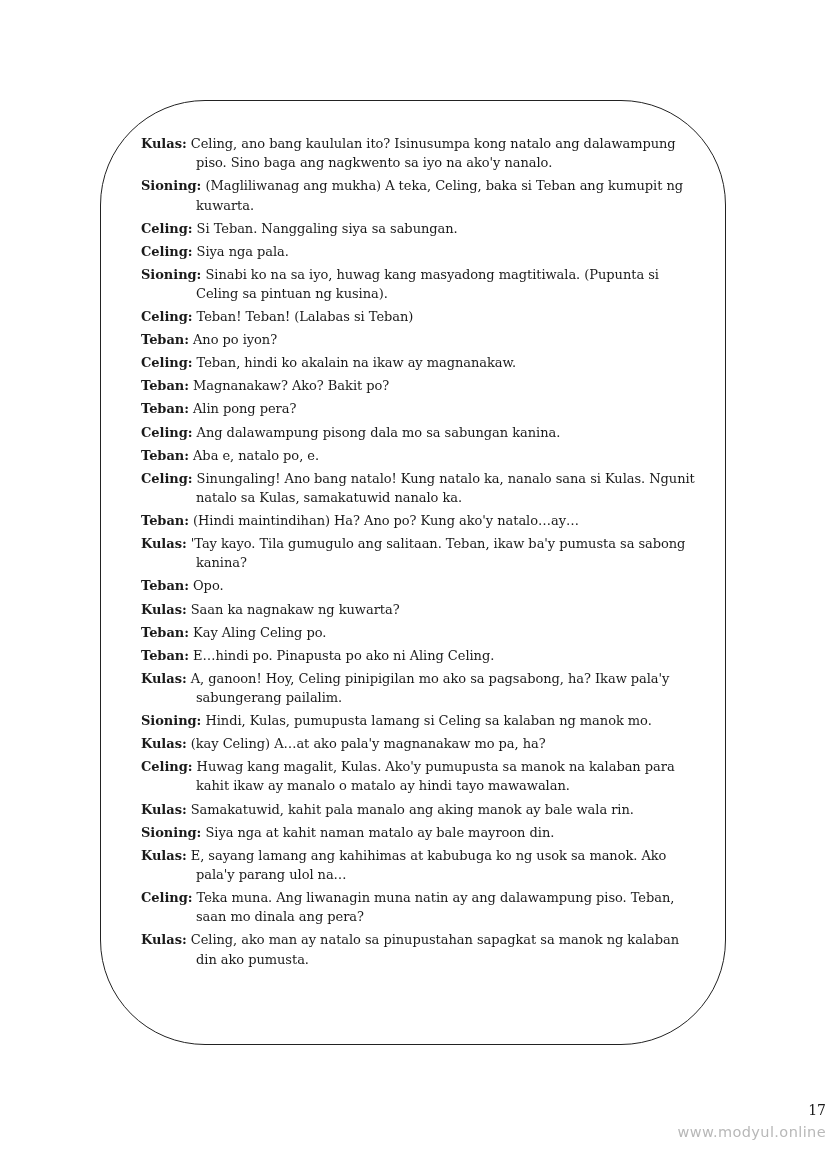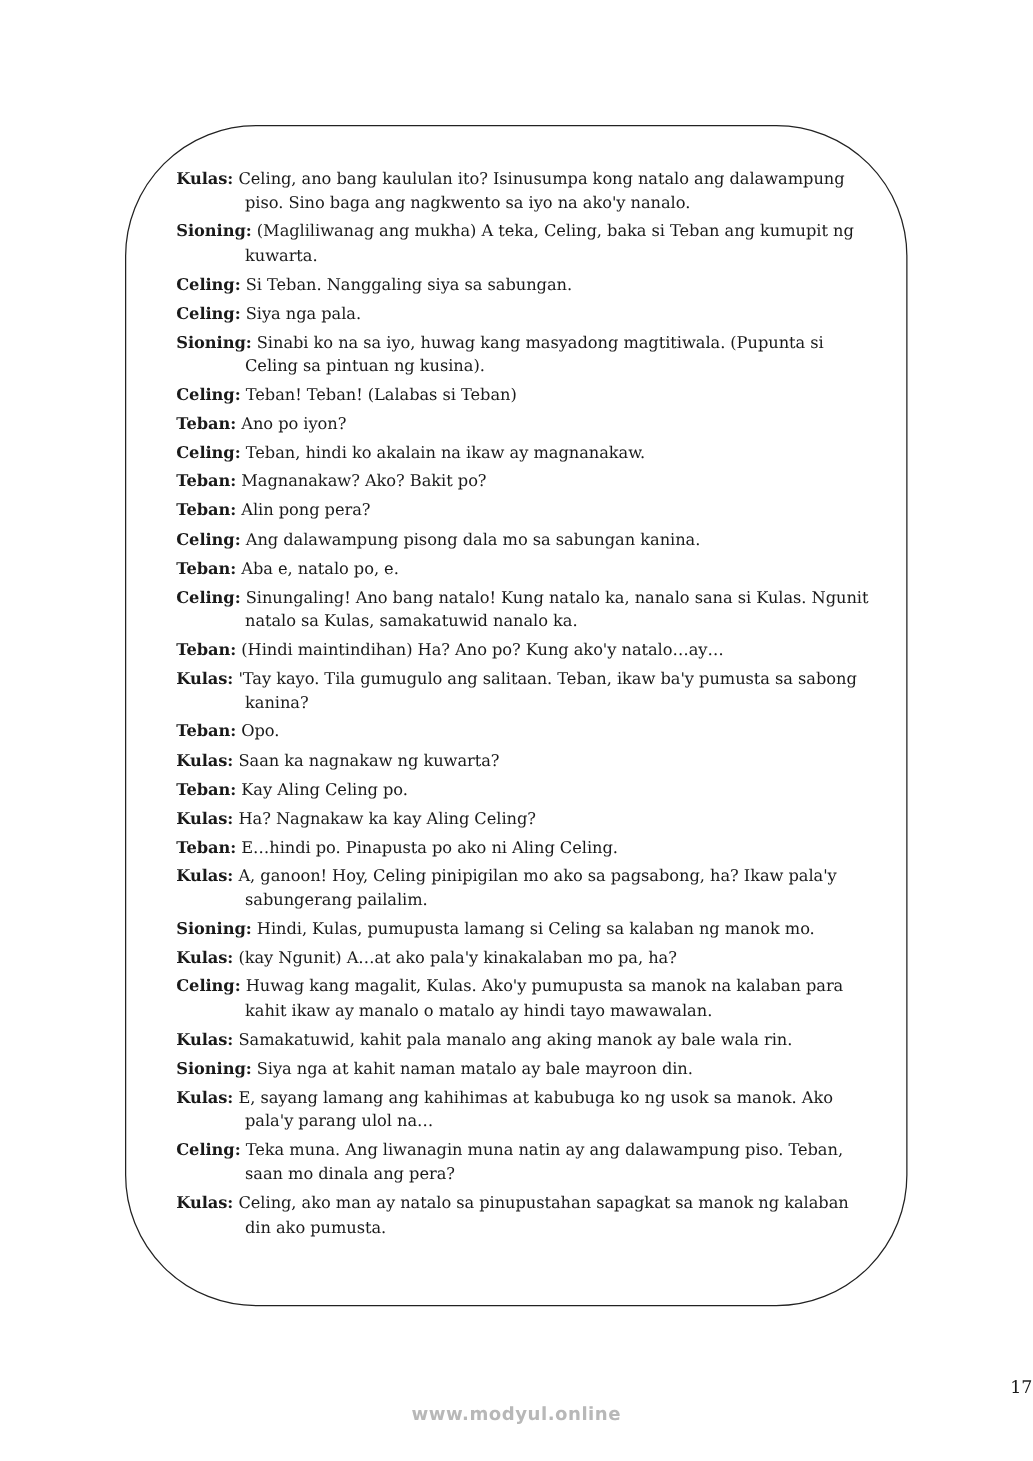--- a/index.html
+++ b/index.html
@@ -52,26 +52,25 @@
       width: 826px;
       text-align: right;
       font-size: 14px;
       color: #1a1a1a;
     }
     .watermark {
       position: absolute;
       top: 1124px;
       left: 0;
       width: 826px;
-      text-align: center;
+      text-align: right;
       font-family: "DejaVu Sans", "Liberation Sans", sans-serif;
       font-size: 14.5px;
       color: #b8b8b8;
       letter-spacing: 0.4px;
-      font-weight: bold;
     }
   </style>
 </head>
 <body>
 
 <div class="frame"></div>
 
 <ul class="dialogue">
   <li class="line"><span class="speaker">Kulas:</span> <span>Celing, ano bang kaululan ito? Isinusumpa kong natalo ang dalawampung piso. Sino baga ang nagkwento sa iyo na ako'y nanalo.</span></li>
   <li class="line"><span class="speaker">Sioning:</span> <span>(Magliliwanag ang mukha) A teka, Celing, baka si Teban ang kumupit ng kuwarta.</span></li>
@@ -84,25 +83,24 @@
   <li class="line"><span class="speaker">Teban:</span> <span>Magnanakaw? Ako? Bakit po?</span></li>
   <li class="line"><span class="speaker">Teban:</span> <span>Alin pong pera?</span></li>
   <li class="line"><span class="speaker">Celing:</span> <span>Ang dalawampung pisong dala mo sa sabungan kanina.</span></li>
   <li class="line"><span class="speaker">Teban:</span> <span>Aba e, natalo po, e.</span></li>
   <li class="line"><span class="speaker">Celing:</span> <span>Sinungaling! Ano bang natalo! Kung natalo ka, nanalo sana si Kulas. Ngunit natalo sa Kulas, samakatuwid nanalo ka.</span></li>
   <li class="line"><span class="speaker">Teban:</span> <span>(Hindi maintindihan) Ha? Ano po? Kung ako'y natalo…ay…</span></li>
   <li class="line"><span class="speaker">Kulas:</span> <span>'Tay kayo. Tila gumugulo ang salitaan. Teban, ikaw ba'y pumusta sa sabong kanina?</span></li>
   <li class="line"><span class="speaker">Teban:</span> <span>Opo.</span></li>
   <li class="line"><span class="speaker">Kulas:</span> <span>Saan ka nagnakaw ng kuwarta?</span></li>
   <li class="line"><span class="speaker">Teban:</span> <span>Kay Aling Celing po.</span></li>
-  <li class="line"><span class="speaker">Kulas:</span> <span>Ha? Nagnakaw ka kay Aling Celing?</span></li>
   <li class="line"><span class="speaker">Teban:</span> <span>E…hindi po. Pinapusta po ako ni Aling Celing.</span></li>
   <li class="line"><span class="speaker">Kulas:</span> <span>A, ganoon! Hoy, Celing pinipigilan mo ako sa pagsabong, ha? Ikaw pala'y sabungerang pailalim.</span></li>
   <li class="line"><span class="speaker">Sioning:</span> <span>Hindi, Kulas, pumupusta lamang si Celing sa kalaban ng manok mo.</span></li>
-  <li class="line"><span class="speaker">Kulas:</span> <span>(kay Ngunit) A…at ako pala'y kinakalaban mo pa, ha?</span></li>
+  <li class="line"><span class="speaker">Kulas:</span> <span>(kay Celing) A…at ako pala'y magnanakaw mo pa, ha?</span></li>
   <li class="line"><span class="speaker">Celing:</span> <span>Huwag kang magalit, Kulas. Ako'y pumupusta sa manok na kalaban para kahit ikaw ay manalo o matalo ay hindi tayo mawawalan.</span></li>
   <li class="line"><span class="speaker">Kulas:</span> <span>Samakatuwid, kahit pala manalo ang aking manok ay bale wala rin.</span></li>
   <li class="line"><span class="speaker">Sioning:</span> <span>Siya nga at kahit naman matalo ay bale mayroon din.</span></li>
   <li class="line"><span class="speaker">Kulas:</span> <span>E, sayang lamang ang kahihimas at kabubuga ko ng usok sa manok. Ako pala'y parang ulol na…</span></li>
   <li class="line"><span class="speaker">Celing:</span> <span>Teka muna. Ang liwanagin muna natin ay ang dalawampung piso. Teban, saan mo dinala ang pera?</span></li>
   <li class="line"><span class="speaker">Kulas:</span> <span>Celing, ako man ay natalo sa pinupustahan sapagkat sa manok ng kalaban din ako pumusta.</span></li>
 </ul>
 
 <div class="page-number">17</div>
 <div class="watermark">www.modyul.online</div>

